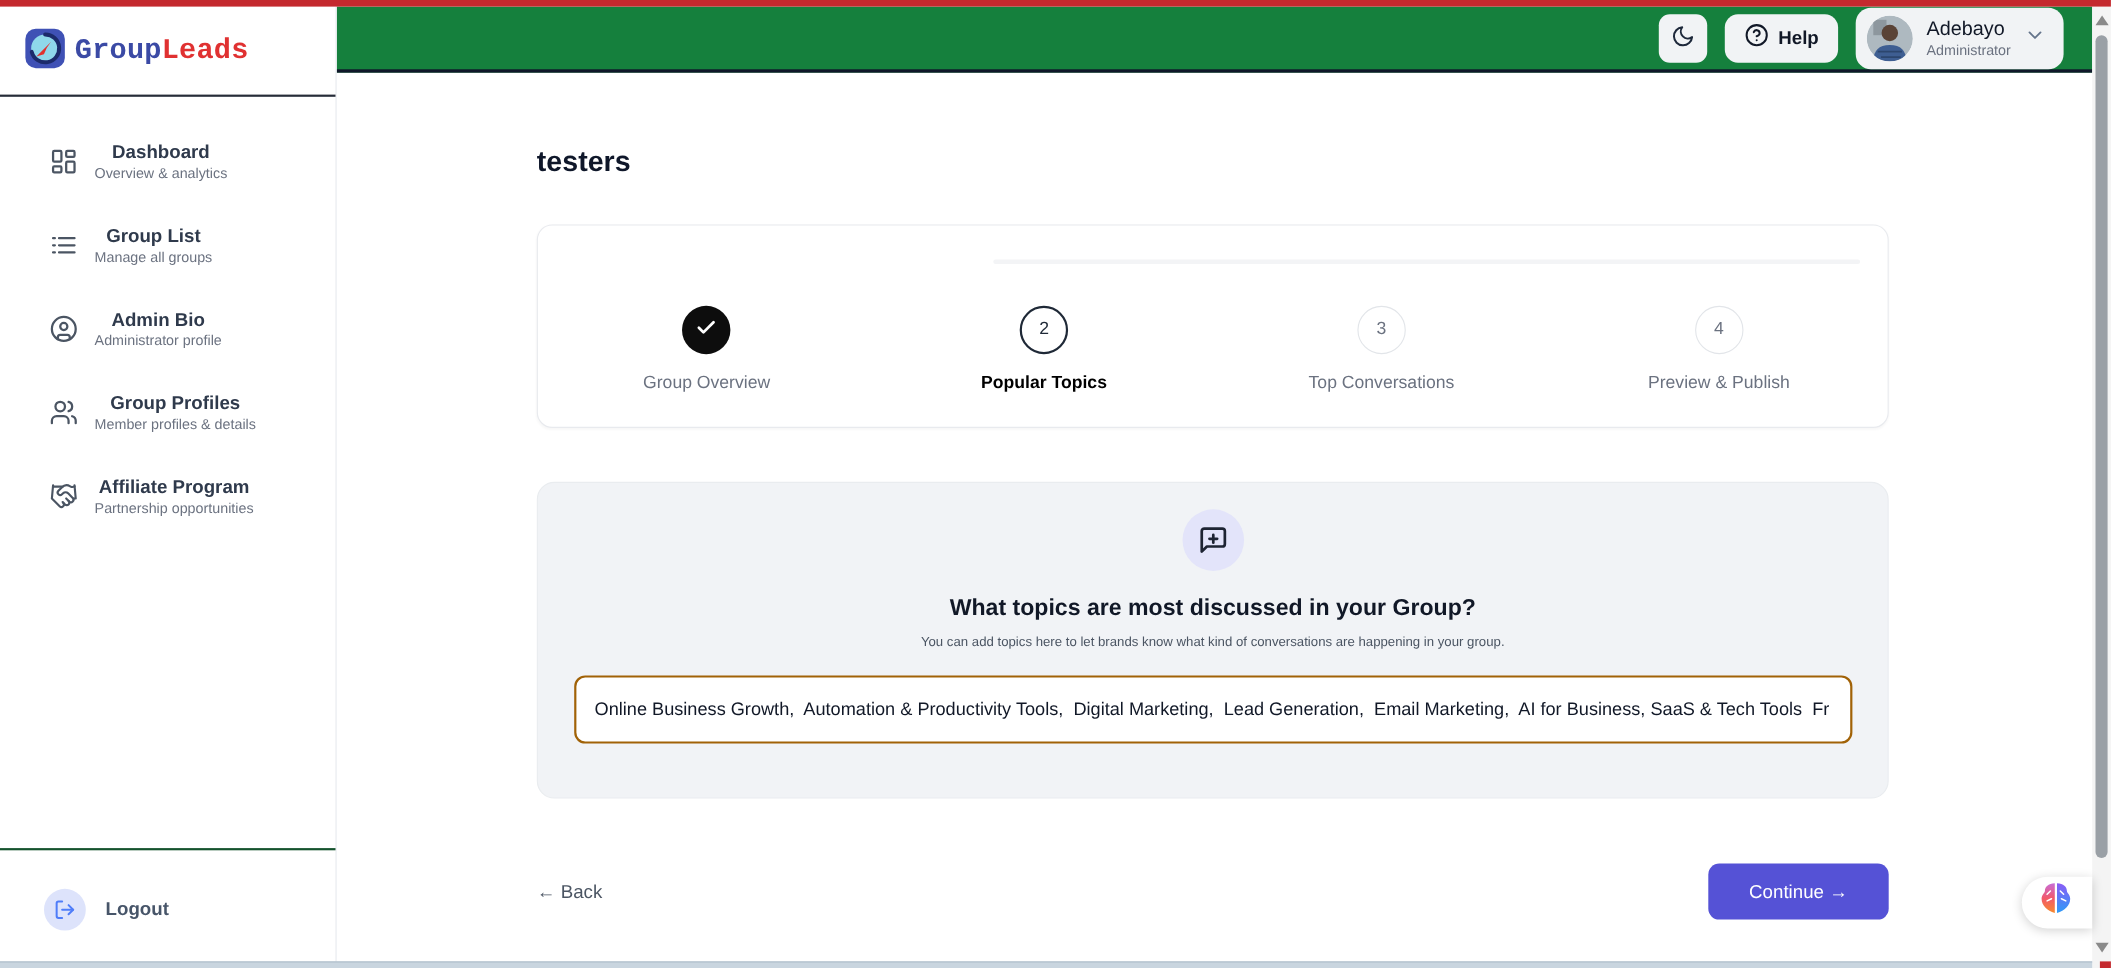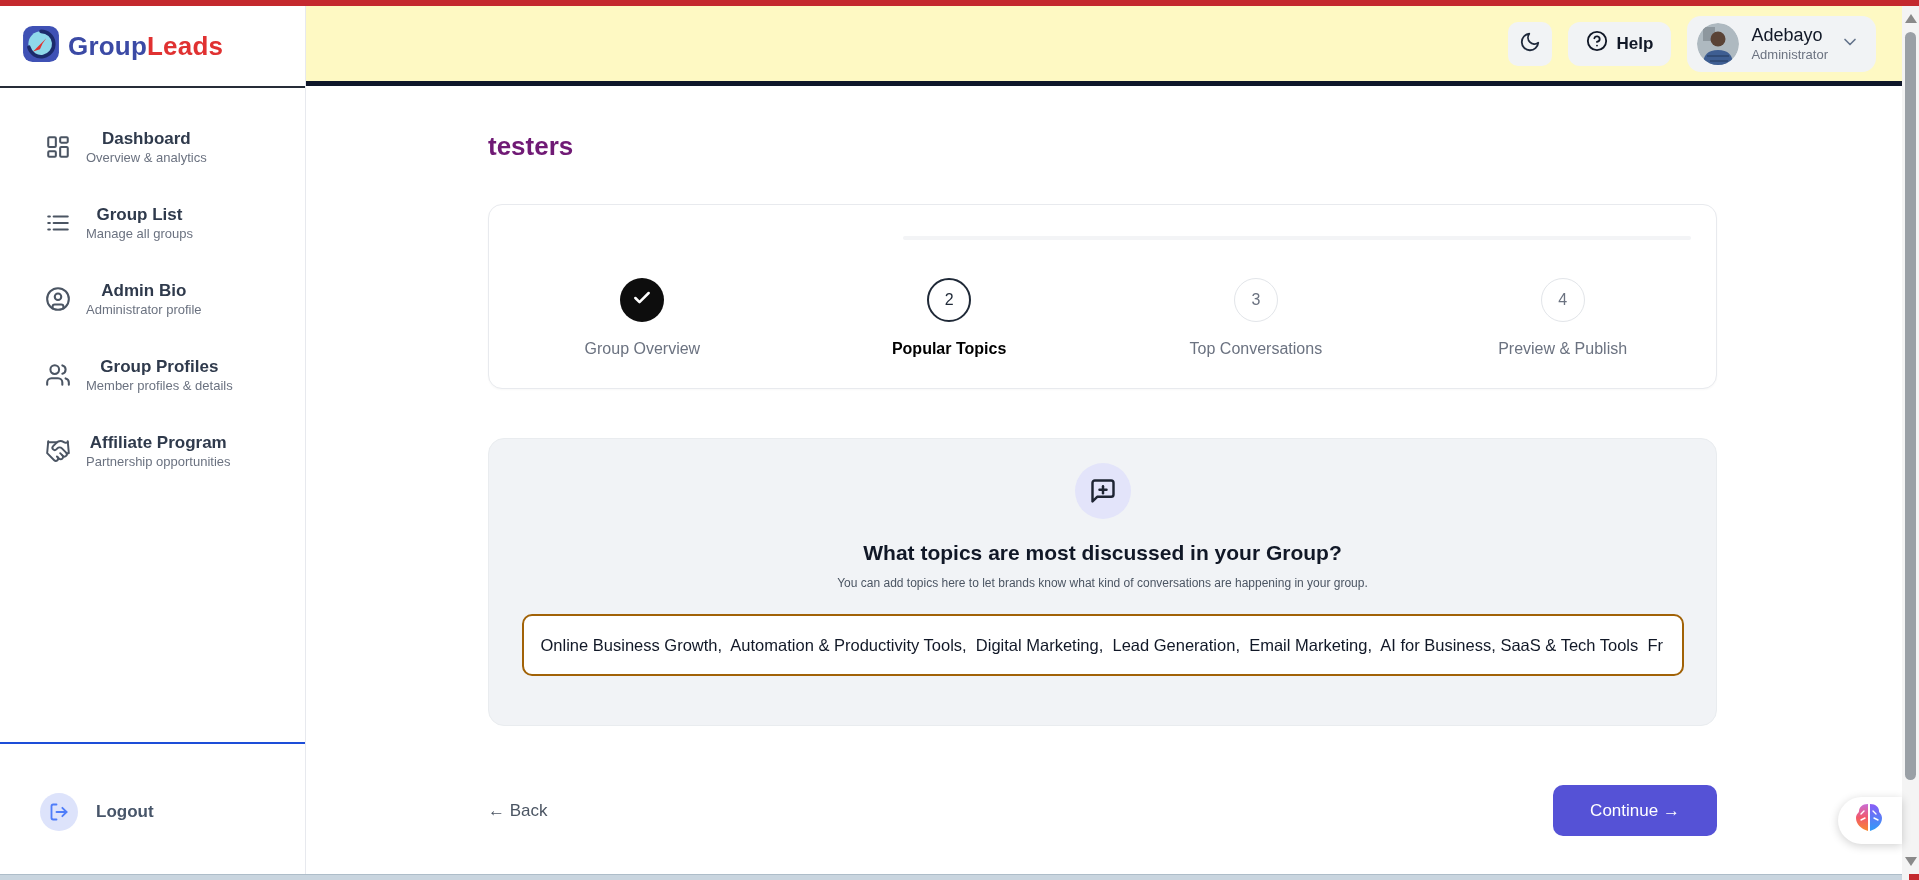--- a/index.html
+++ b/index.html
@@ -4,59 +4,59 @@
 <style>
   * { margin:0; padding:0; box-sizing:border-box; }
   html,body { width:1919px; height:880px; overflow:hidden; background:#fff;
     font-family:"Liberation Sans", sans-serif; }
   .screen { position:relative; width:1919px; height:880px; background:#fff; }
 
   
   .topstrip { position:absolute; top:0; left:0; width:1919px; height:6px; background:#c4292e; z-index:30; }
 
   
-  .header { position:absolute; top:6px; left:306px; right:17px; height:80px; background:#fef9c3;
-    border-bottom:5px solid #0f172a; display:flex; align-items:center; justify-content:flex-end;
+  .header { position:absolute; top:6px; left:306px; right:17px; height:60px; background:#15803d;
+    border-bottom:3px solid #0f172a; display:flex; align-items:center; justify-content:flex-end;
     gap:16px; padding-right:26px; }
   .icon-btn { width:44px; height:44px; border-radius:10px; background:#f1f3f5; display:flex;
     align-items:center; justify-content:center; cursor:pointer; border:none; }
   .help-btn { height:44px; border-radius:12px; background:#f1f3f5; display:flex; align-items:center;
     gap:9px; padding:0 18px; cursor:pointer; border:none; font-size:17px; font-weight:700; color:#111827; }
   .user-chip { height:56px; border-radius:14px; background:#f1f3f5; display:flex; align-items:center;
     gap:12px; padding:0 16px 0 10px; cursor:pointer; }
   .avatar { width:42px; height:42px; border-radius:50%; overflow:hidden; flex:0 0 auto; }
   .user-texts { display:flex; flex-direction:column; line-height:1.25; }
   .user-name { font-size:18px; font-weight:400; color:#111827; }
   .user-role { font-size:13px; color:#6b7280; }
 
   
   .sidebar { position:absolute; top:6px; left:0; width:306px; bottom:0; background:#fff;
     border-right:1px solid #e7e9ee; z-index:5; }
   .logo-area { height:82px; display:flex; align-items:center; padding-left:22px; gap:8px;
     border-bottom:2px solid #262c38; }
-  .logo-text { font-size:26px; font-weight:800; letter-spacing:0.2px; }
+  .logo-text { font-size:26px; font-weight:800; letter-spacing:0.2px;font-family:Liberation Mono, monospace; }
   .logo-blue { color:#3b4aa5; }
   .logo-red { color:#e03131; }
   .nav { padding-top:21px; }
   .nav-item { height:76px; display:flex; align-items:center; gap:15px; padding-left:45px; cursor:pointer; }
   .nav-icon { width:26px; height:26px; color:#4b5563; flex:0 0 auto; }
   .nav-texts { display:flex; flex-direction:column; line-height:1.3;align-items:center; }
   .nav-title { font-size:17px; font-weight:700; color:#2f3a4c; }
   .nav-sub { font-size:13px; color:#6b7280; }
-  .logout-section { position:absolute; left:0; right:0; bottom:0; height:138px;
-    border-top:2px solid #1d4ed8; display:flex; align-items:center; padding-left:40px; }
+  .logout-section { position:absolute; left:0; right:0; bottom:0; height:109px;
+    border-top:2px solid #14532d; display:flex; align-items:center; padding-left:40px; }
   .logout-row { display:flex; align-items:center; gap:18px; cursor:pointer; }
   .logout-circle { width:38px; height:38px; border-radius:50%; background:#dde3fb; display:flex;
     align-items:center; justify-content:center; }
   .logout-label { font-size:17px; font-weight:600; color:#475569; }
 
   
   .main { position:absolute; top:88px; left:306px; right:17px; bottom:0; background:#fff; }
   .main-inner { margin-left:182px; width:1229px; }
-  .page-title { margin-top:40px; font-size:26px; font-weight:800; color:#701a75; height:36px; line-height:36px; }
+  .page-title { margin-top:40px; font-size:26px; font-weight:800; color:#0f172a; height:36px; line-height:36px; }
 
   .stepper-card { position:relative; margin-top:40px; height:185px; background:#fff;
     border:1px solid #e8eaee; border-radius:14px; box-shadow:0 1px 2px rgba(16,24,40,0.03); }
   .connector { position:absolute; top:31px; left:414px; width:788px; height:4px; background:#f3f4f6; border-radius:2px; }
   .steps-row { position:absolute; top:73px; left:0; right:0; display:flex; }
   .step { flex:1; display:flex; flex-direction:column; align-items:center; cursor:pointer; }
   .step-circle { width:44px; height:44px; border-radius:50%; display:flex; align-items:center;
     justify-content:center; font-size:16px; background:#fff; }
   .step-completed .step-circle { background:#0d0d0d; }
   .step-active .step-circle { border:2px solid #1f2937; color:#1f2937; }

